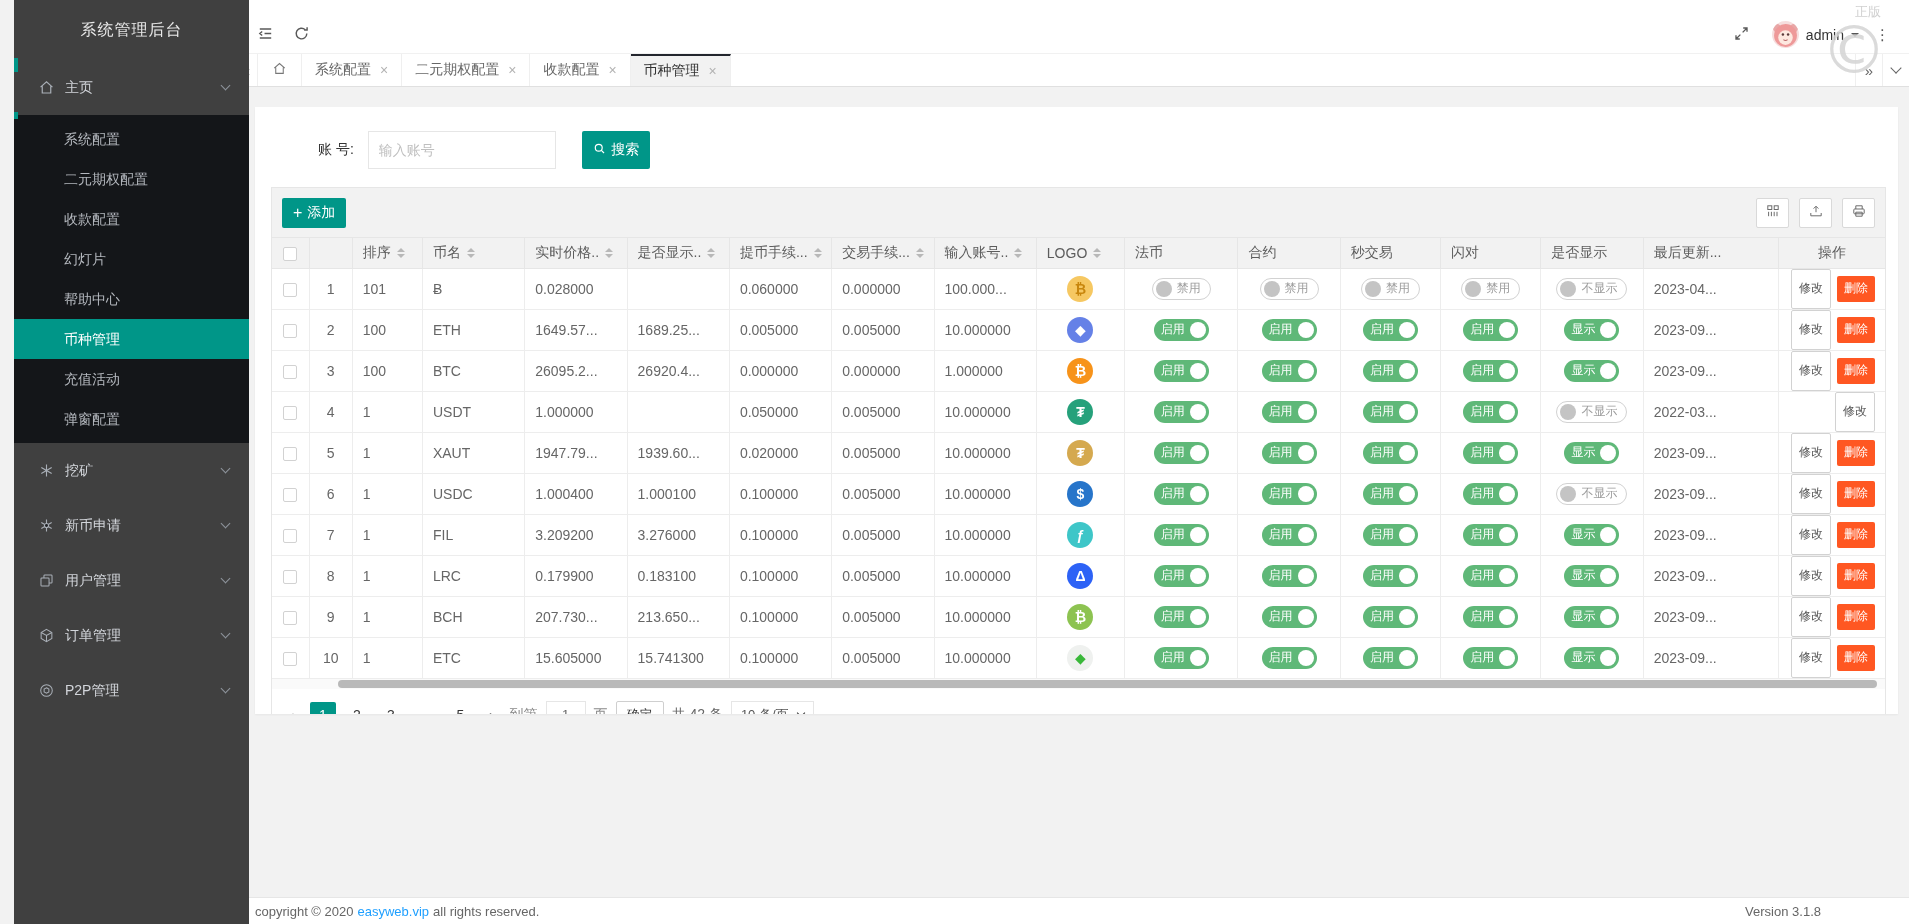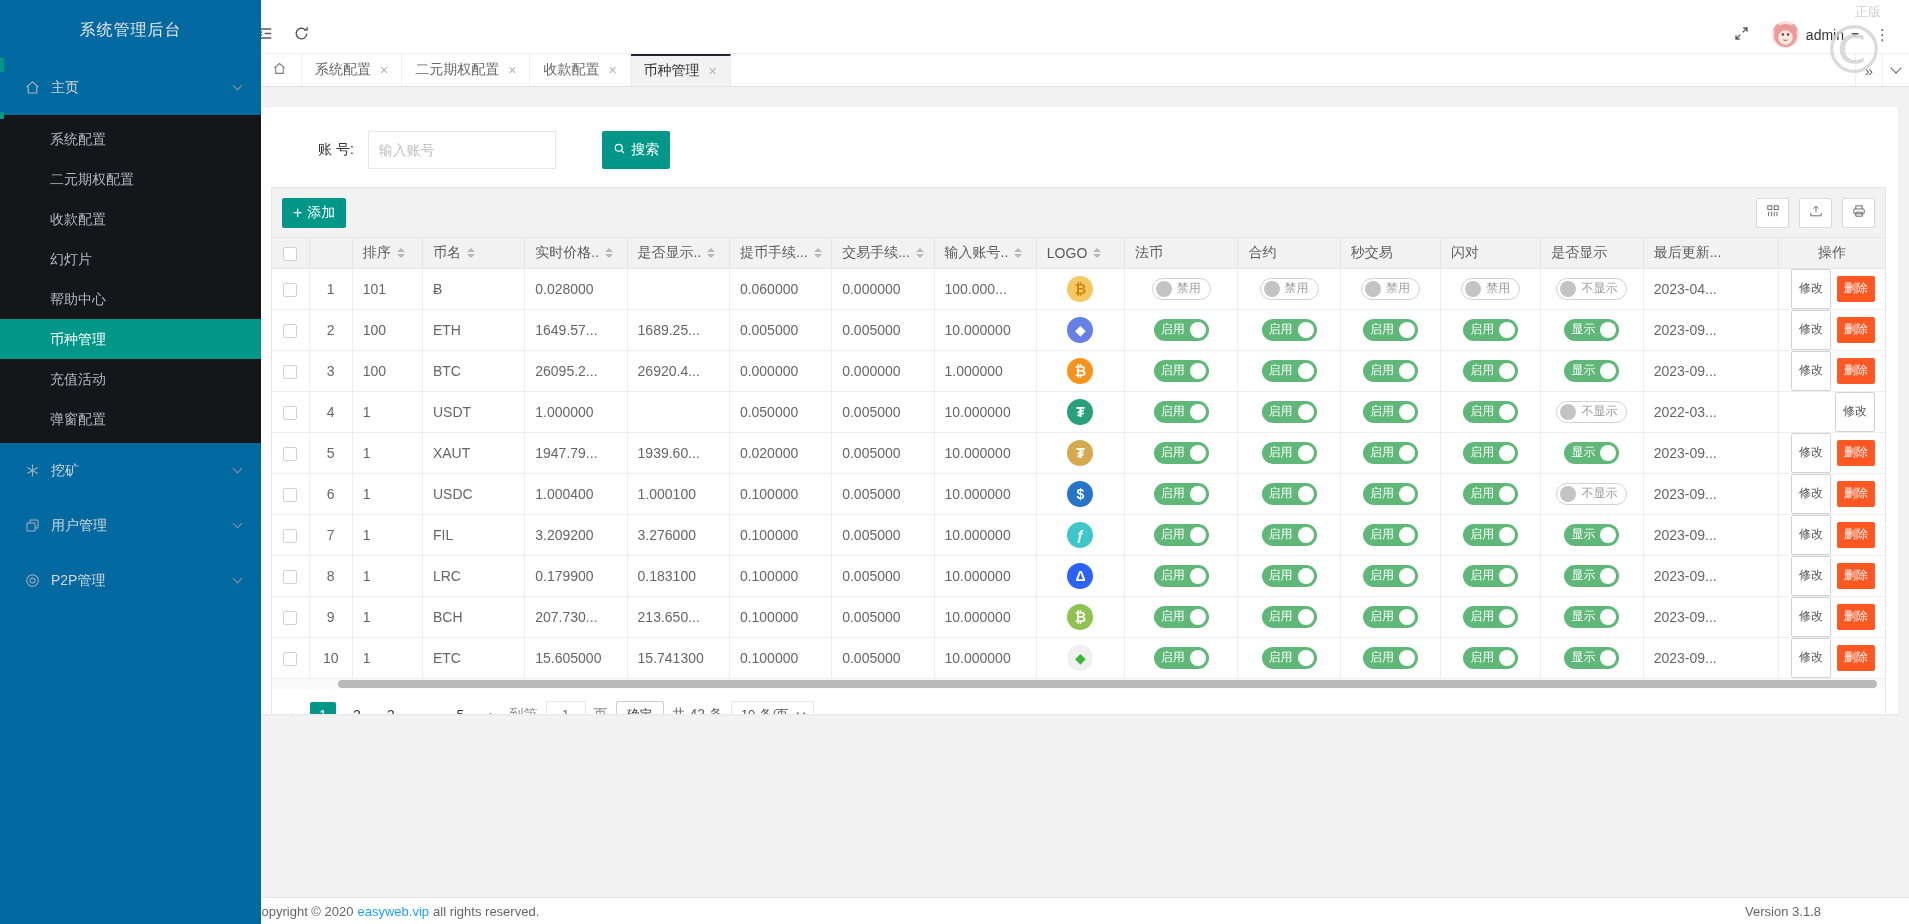--- a/index.html
+++ b/index.html
@@ -1,19 +1,19 @@
 <!DOCTYPE html>
 <html><head>
 <meta charset="utf-8">
 <style>
 *{margin:0;padding:0;box-sizing:border-box}
 html,body{width:1909px;height:924px}
 body{font-family:"Liberation Sans","DejaVu Sans",sans-serif;font-size:14px;color:#666;background:#f2f2f2;position:relative;overflow:hidden}
 
-.sidebar{position:absolute;left:0;top:0;width:261px;height:924px;background:#0369a1;z-index:6}
+.sidebar{position:absolute;left:14px;top:0;width:235px;height:924px;background:#404040;z-index:6}
 .sb-title{height:60px;line-height:60px;text-align:center;color:#e9e9e9;font-size:16px;letter-spacing:1px}
 .nav-item{height:55px;display:flex;align-items:center;padding:0 20px 0 24px;cursor:pointer}
 .nav-item .ico{width:17px;height:17px;margin-right:10px;color:#a9afb7;display:inline-flex}
 .nav-item .ico svg{width:17px;height:17px}
 .nav-item .lbl{flex:1;font-size:14px;color:#d2d5da}
 .chev{width:7px;height:7px;border-right:1.5px solid #8e949c;border-bottom:1.5px solid #8e949c;transform:rotate(45deg);margin-top:-4px}
 .chev.up{transform:rotate(-135deg);margin-top:4px}
 .submenu{background:#141619;padding:4px 0}
 .sub-item{height:40px;line-height:40px;padding-left:50px;font-size:14px;color:#b4b8be;cursor:pointer}
 .sub-item.active{background:#009688;color:#fff}
@@ -39,21 +39,21 @@
 .tabbar-right{margin-left:auto;display:flex}
 .tab-arr.rb{border-left:1px solid #efefef;border-right:none;width:27px}
 .vchev{width:8px;height:8px;border-right:1.5px solid #666;border-bottom:1.5px solid #666;transform:rotate(45deg);margin-top:-4px}
 
 .content{position:absolute;top:88px;bottom:27px;left:0;right:0;background:#f2f2f2}
 .card{position:absolute;left:20px;right:11px;top:19px;height:607px;background:#fff;box-shadow:0 1px 2px rgba(0,0,0,.05);overflow:hidden}
 .search-row{display:flex;align-items:center;margin:24px 0 18px 63px}
 .search-row .slabel{color:#333;margin-right:14px}
 .inp{width:188px;height:38px;border:1px solid #e6e6e6;padding:13px 10px;font-size:14px;color:#666;outline:none}
 .inp::placeholder{color:#bfbfbf}
-.btn-search{margin-left:46px;height:38px;width:68px;background:#009688;color:#fff;border:none;border-radius:2px;display:flex;align-items:center;justify-content:center;gap:4px;font-size:14px;cursor:pointer}
+.btn-search{margin-left:26px;height:38px;width:68px;background:#009688;color:#fff;border:none;border-radius:2px;display:flex;align-items:center;justify-content:center;gap:4px;font-size:14px;cursor:pointer}
 .btn-search svg{width:15px;height:15px}
 
 .tblock{margin:0 12px 0 16px;border:1px solid #e6e6e6}
 .t-toolbar{height:50px;background:#f2f2f2;display:flex;align-items:center;padding:0 10px;border-bottom:1px solid #e6e6e6}
 .btn-add{height:30px;padding:0 11px;background:#009688;color:#fff;border:none;border-radius:2px;font-size:14px;display:flex;align-items:center;gap:5px;cursor:pointer}
 .btn-add .plus{font-size:16px;line-height:1}
 .tool-icons{margin-left:auto;display:flex;gap:10px}
 .tool-btn{width:33px;height:30px;border:1px solid #d9d9d9;background:#fff;border-radius:2px;display:flex;align-items:center;justify-content:center;color:#666;cursor:pointer}
 .tool-btn svg{width:16px;height:16px}
 table{border-collapse:collapse;table-layout:fixed;width:100%}
@@ -127,26 +127,46 @@
         <span class="ico">
           <svg viewBox="0 0 20 20" fill="none" stroke="currentColor" stroke-width="1.3">
             <path d="M10 3v14M3.9 6.5l12.2 7M16.1 6.5l-12.2 7"></path>
           </svg>
         </span>
         <span class="lbl">挖矿</span>
         <span class="chev"></span>
       </div>
       <div class="nav-item">
         <span class="ico">
+          <svg viewBox="0 0 20 20" fill="none" stroke="currentColor" stroke-width="1.3">
+            <path d="M10 3v14M3.9 6.5l12.2 7M16.1 6.5l-12.2 7"></path>
+            <circle cx="10" cy="10" r="2.4" fill="#1e2023" stroke="currentColor"></circle>
+          </svg>
+        </span>
+        <span class="lbl">新币申请</span>
+        <span class="chev"></span>
+      </div>
+      <div class="nav-item">
+        <span class="ico">
           <svg viewBox="0 0 20 20" fill="none" stroke="currentColor" stroke-width="1.2">
             <rect x="3.5" y="7" width="9.5" height="9.5" rx="1"></rect>
             <path d="M7 7V4.5a1 1 0 0 1 1-1h7.5a1 1 0 0 1 1 1V12a1 1 0 0 1-1 1H13"></path>
           </svg>
         </span>
         <span class="lbl">用户管理</span>
+        <span class="chev"></span>
+      </div>
+      <div class="nav-item">
+        <span class="ico">
+          <svg viewBox="0 0 20 20" fill="none" stroke="currentColor" stroke-width="1.2">
+            <path d="M10 2.8 16.3 6.4v7.2L10 17.2 3.7 13.6V6.4Z"></path>
+            <path d="M3.7 6.4 10 10l6.3-3.6M10 10v7.2"></path>
+          </svg>
+        </span>
+        <span class="lbl">订单管理</span>
         <span class="chev"></span>
       </div>
       <div class="nav-item">
         <span class="ico">
           <svg viewBox="0 0 20 20" fill="none" stroke="currentColor" stroke-width="1.2">
             <circle cx="10" cy="10" r="6.8"></circle>
             <path d="M10 6.8 12.8 8.4v3.2L10 13.2 7.2 11.6V8.4Z"></path>
           </svg>
         </span>
         <span class="lbl">P2P管理</span>

